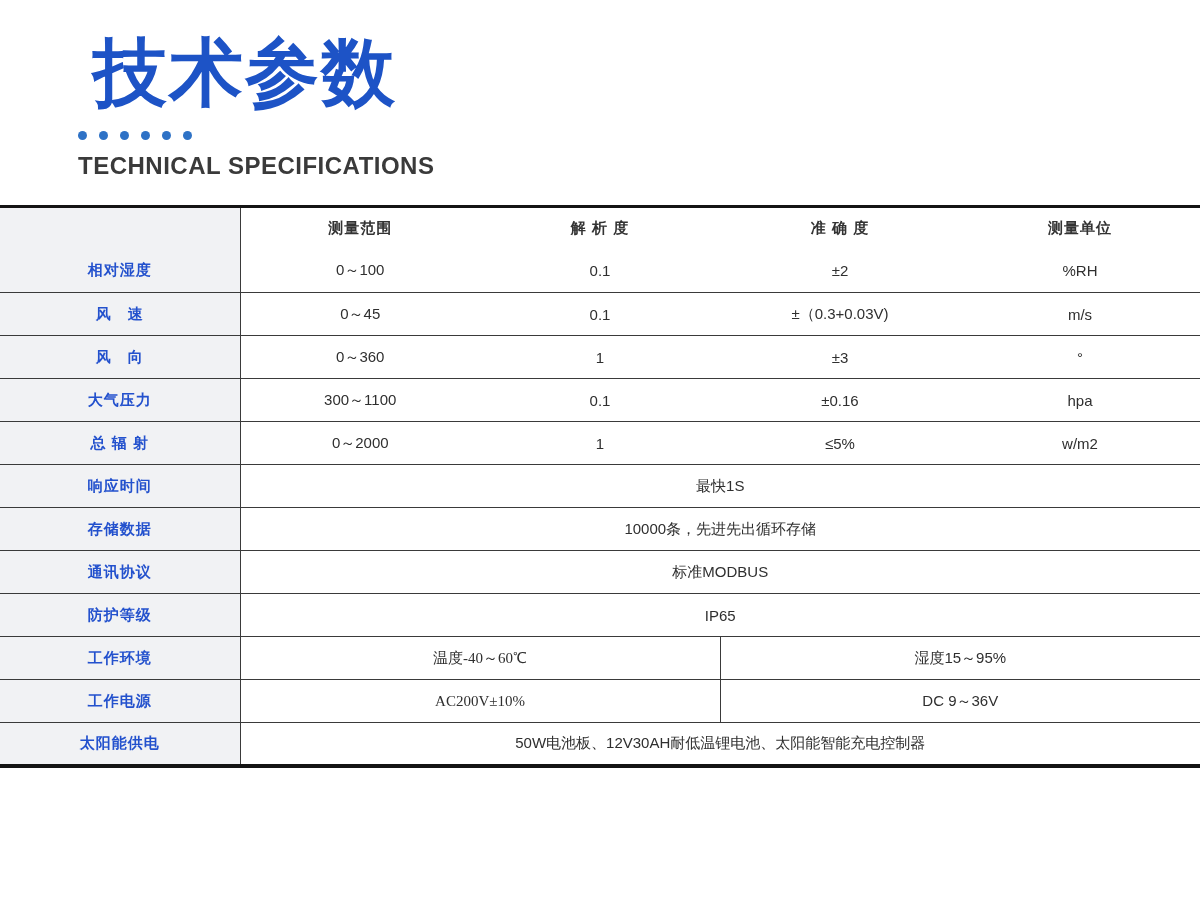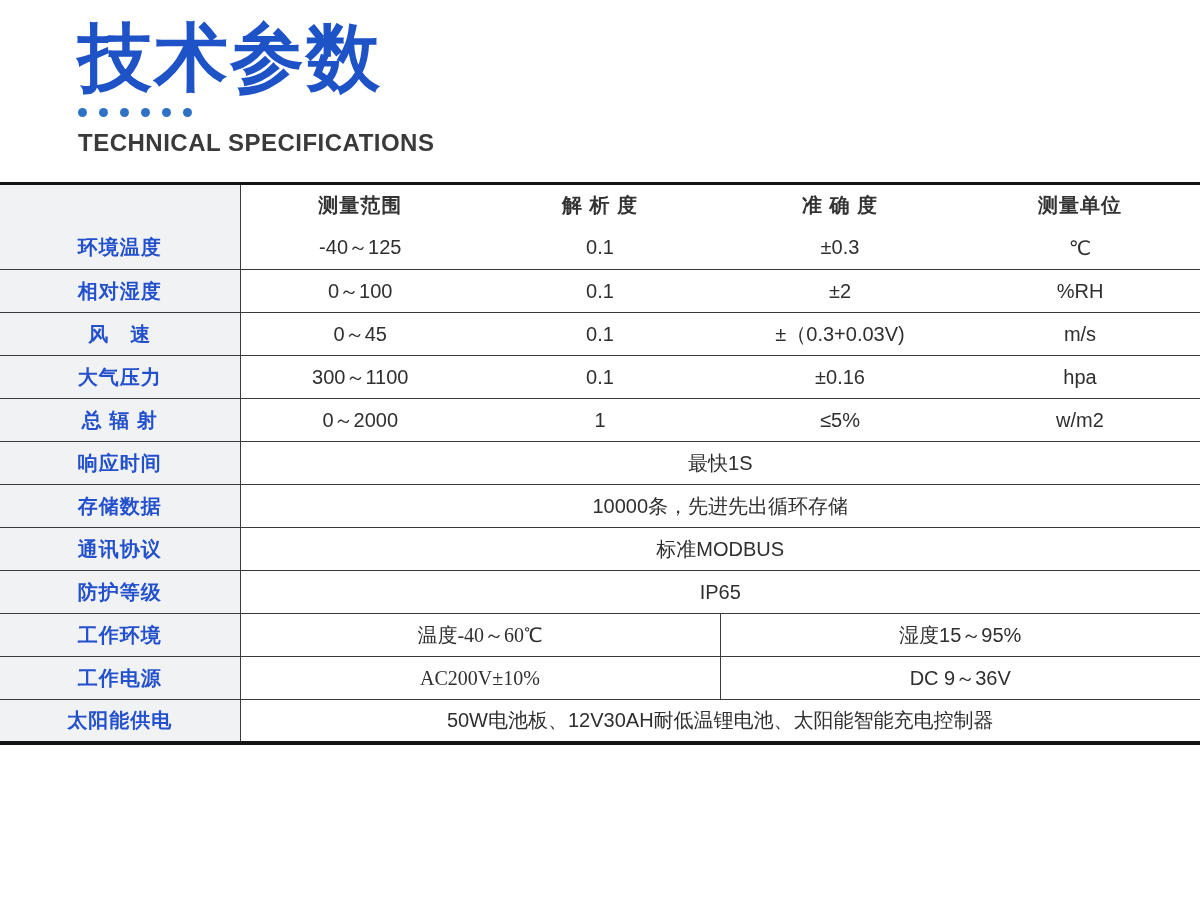--- a/index.html
+++ b/index.html
@@ -16,21 +16,21 @@
   html,body{margin:0;padding:0;}
   body{
     width:1200px;height:902px;
     background:#ffffff;
     overflow:hidden;
     font-family:"Liberation Sans","DejaVu Sans",sans-serif;
     color:var(--cell-text);
   }
   .hero{padding:16px 0 0 78px;}
   .hero-title{
-    margin:0;
+    margin:15px;
     font-size:74px;
     line-height:84px;
     font-weight:700;
     color:var(--title-blue);
     letter-spacing:2px;
   }
   .hero-dots{
     margin-top:7px;
     height:10px;
     display:flex;
@@ -50,21 +50,21 @@
     color:#3a3a3a;
     letter-spacing:0.5px;
   }
   .spec-table{
     margin-top:25px;
     width:1200px;
     border-collapse:collapse;
     table-layout:fixed;
     border-top:3px solid var(--border-heavy);
     border-bottom:4px solid var(--border-heavy);
-    font-size:20px;
+    font-size:15px;
   }
   .spec-table col{width:20%;}
   .spec-table tr{
     height:43px;
     border-bottom:1.5px solid var(--border-dark);
   }
   .spec-table tr:last-child{border-bottom:none;}
   .spec-table th,.spec-table td{
     padding:0 6px;
     text-align:center;
@@ -113,39 +113,39 @@
     <tr>
       <th class="rowlabel"></th>
       <th>测量范围</th>
       <th>解 析 度</th>
       <th>准 确 度</th>
       <th>测量单位</th>
     </tr>
   </thead>
   <tbody>
       <tr>
-        <th class="rowlabel" scope="row">环境温度</th>
-        <td>-40～125</td>
-        <td>0.1</td>
-        <td>±0.3</td>
-        <td>℃</td>
-      </tr>
-      <tr>
         <th class="rowlabel" scope="row">相对湿度</th>
         <td>0～100</td>
         <td>0.1</td>
         <td>±2</td>
         <td>%RH</td>
       </tr>
       <tr>
         <th class="rowlabel" scope="row">风　速</th>
         <td>0～45</td>
         <td>0.1</td>
         <td>±（0.3+0.03V)</td>
         <td>m/s</td>
+      </tr>
+      <tr>
+        <th class="rowlabel" scope="row">风　向</th>
+        <td>0～360</td>
+        <td>1</td>
+        <td>±3</td>
+        <td>°</td>
       </tr>
       <tr>
         <th class="rowlabel" scope="row">大气压力</th>
         <td>300～1100</td>
         <td>0.1</td>
         <td>±0.16</td>
         <td>hpa</td>
       </tr>
       <tr>
         <th class="rowlabel" scope="row">总 辐 射</th>

